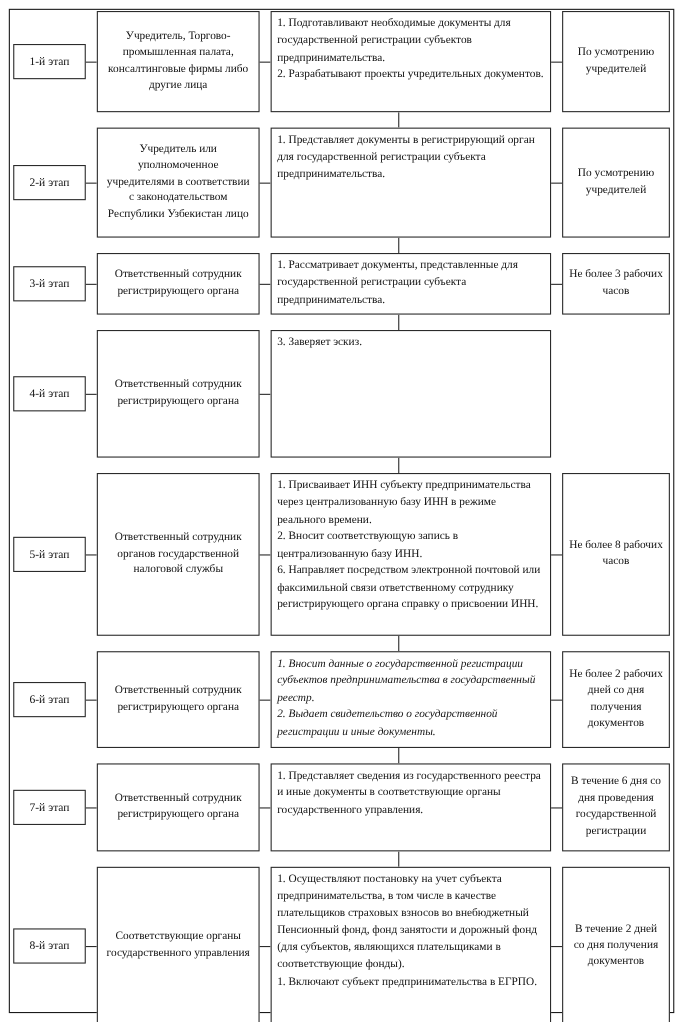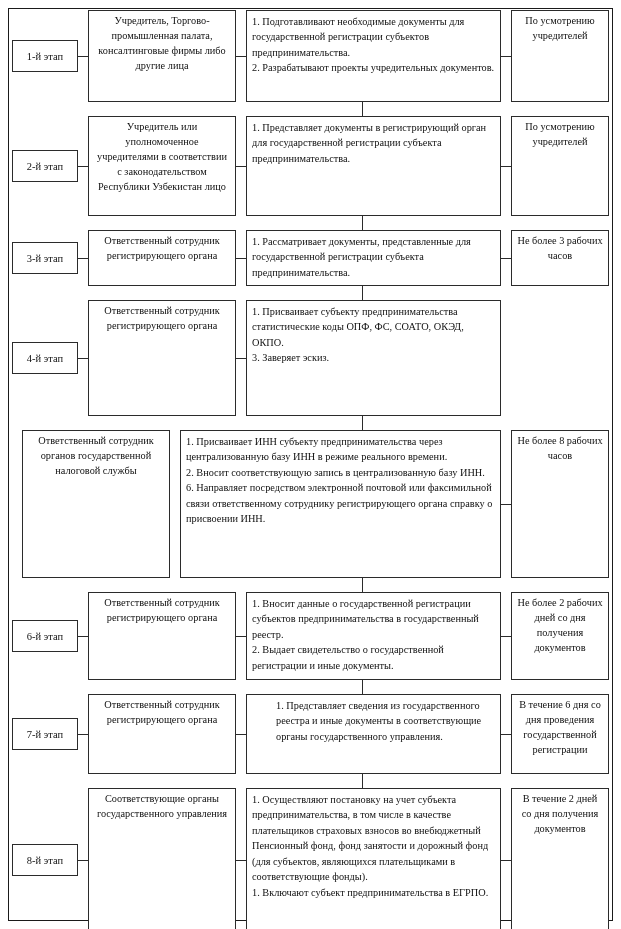--- a/index.html
+++ b/index.html
@@ -35,21 +35,21 @@
     position: relative;
     display: flex;
     align-items: stretch;
     width: 100%;
   }
   
   .box {
     border: 1.2px solid #2b2b2b;
     background: #ffffff;
     display: flex;
-    align-items: flex-start;
+    align-items: center;
     position: relative;
     z-index: 2;
   }
   .box-inner {
     width: 100%;
     padding: 3px 5px;
   }
   .col-stage {
     width: 66px;
     min-width: 66px;
@@ -220,34 +220,36 @@
           <div class="stage-box">4-й этап</div>
         </div>
         <div class="box col-actor">
           <div class="box-inner">
             <div class="actor-text">Ответственный сотрудник регистрирующего органа</div>
           </div>
         </div>
         <div class="box col-action" style="align-items: flex-start;">
           <div class="box-inner" style="align-self: flex-start;">
             <div class="action-text">
-              <p>1. Присваивает субъекту предпринимательства статистические коды ОПФ, ФС, СОАТО, ОКЭД, ОКПО.</p>
               <p>3. Заверяет эскиз.</p>
             </div>
           </div>
         </div>
         <div class="col-term"></div>
       </div>
       <div class="row-gap">
         <div class="v-conn" style="left: 350px; top: 0px; height: 14px;"></div>
       </div>
       <div class="row" style="height: 148px;">
         <div class="h-conn" style="left: 64px; width: 12px; top: 74px;"></div>
         <div class="h-conn" style="left: 222px; width: 12px; top: 74px;"></div>
         <div class="h-conn" style="right: 98px; width: 12px; top: 74px;"></div>
+        <div class="col-stage">
+          <div class="stage-box">5-й этап</div>
+        </div>
         <div class="box col-actor">
           <div class="box-inner">
             <div class="actor-text">Ответственный сотрудник органов государственной налоговой службы</div>
           </div>
         </div>
         <div class="box col-action" style="align-items: flex-start;">
           <div class="box-inner" style="align-self: flex-start;">
             <div class="action-text">
               <p>1. Присваивает ИНН субъекту предпринимательства через централизованную базу ИНН в режиме реального времени.</p>
               <p>2. Вносит соответствующую запись в централизованную базу ИНН.</p>
@@ -270,21 +272,21 @@
         <div class="h-conn" style="right: 98px; width: 12px; top: 44px;"></div>
         <div class="col-stage">
           <div class="stage-box">6-й этап</div>
         </div>
         <div class="box col-actor">
           <div class="box-inner">
             <div class="actor-text">Ответственный сотрудник регистрирующего органа</div>
           </div>
         </div>
         <div class="box col-action" style="align-items: flex-start;">
-          <div class="box-inner" style="align-self: flex-start;">
+          <div class="box-inner" style="align-self: flex-start; font-style: italic;">
             <div class="action-text">
               <p>1. Вносит данные о государственной регистрации субъектов предпринимательства в государственный реестр.</p>
               <p>2. Выдает свидетельство о государственной регистрации и иные документы.</p>
             </div>
           </div>
         </div>
         <div class="col-term box">
           <div class="box-inner">
             <div class="term-text">Не более 2 рабочих дней со дня получения документов</div>
           </div>
@@ -299,21 +301,21 @@
         <div class="h-conn" style="right: 98px; width: 12px; top: 40px;"></div>
         <div class="col-stage">
           <div class="stage-box">7-й этап</div>
         </div>
         <div class="box col-actor">
           <div class="box-inner">
             <div class="actor-text">Ответственный сотрудник регистрирующего органа</div>
           </div>
         </div>
         <div class="box col-action" style="align-items: flex-start;">
-          <div class="box-inner" style="align-self: flex-start; margin-left: 24px;">
+          <div class="box-inner" style="align-self: flex-start;">
             <div class="action-text">
               <p>1. Представляет сведения из государственного реестра и иные документы в соответствующие органы государственного управления.</p>
             </div>
           </div>
         </div>
         <div class="col-term box">
           <div class="box-inner">
             <div class="term-text">В течение 6 дня со дня проведения государственной регистрации</div>
           </div>
         </div>

